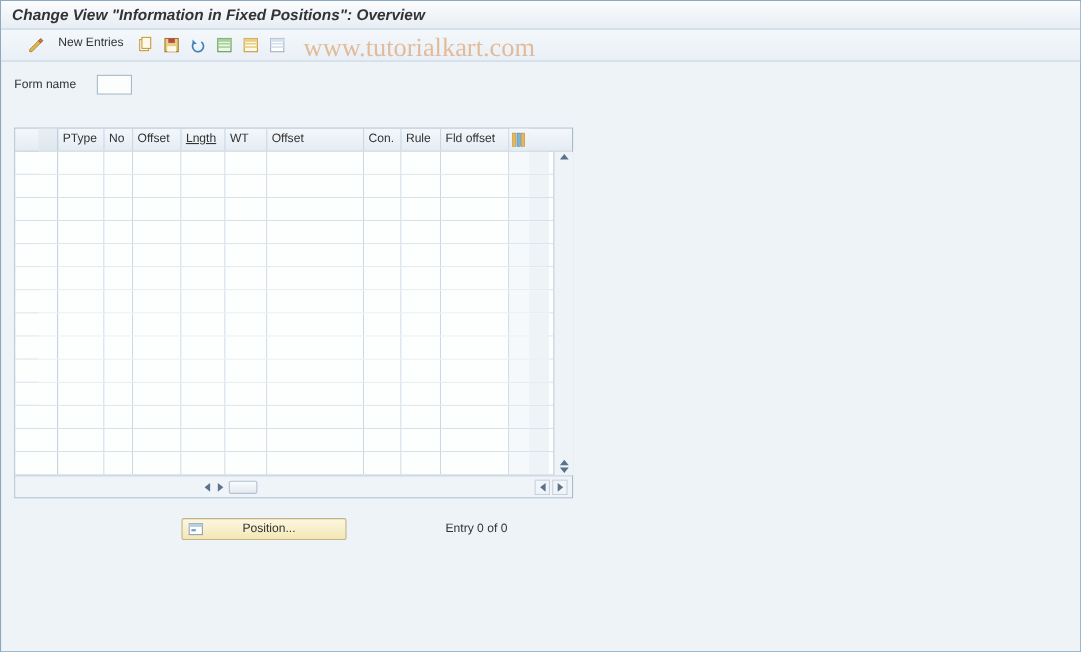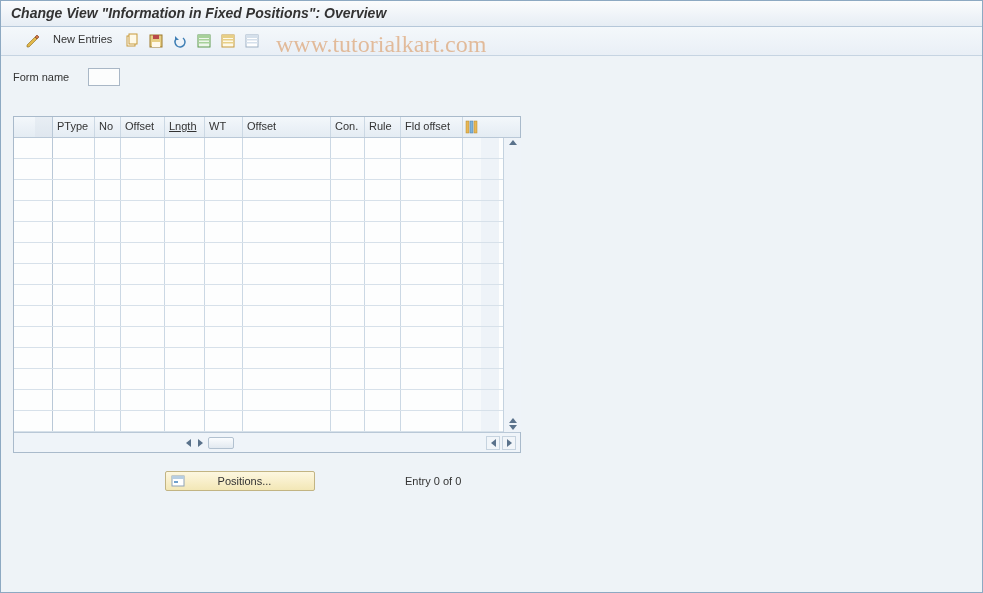--- a/index.html
+++ b/index.html
@@ -489,17 +489,17 @@
 
   <div class="position-row">
     <button class="pos-btn">
       <span class="icon-slot">
         <svg width="14" height="14" viewBox="0 0 14 14">
             <rect x="1" y="2" width="12" height="10" fill="#fff" stroke="#8fa3b7"></rect>
             <rect x="1" y="2" width="12" height="3" fill="#b7cee2"></rect>
             <rect x="3" y="7" width="4" height="2" fill="#6fa0cc"></rect>
           </svg>
       </span>
-      <span class="lbl">Positions...</span>
+      <span class="lbl">Position...</span>
     </button>
     <span class="entry-text">Entry 0 of 0</span>
   </div>
 </div>
 
 </body></html>

